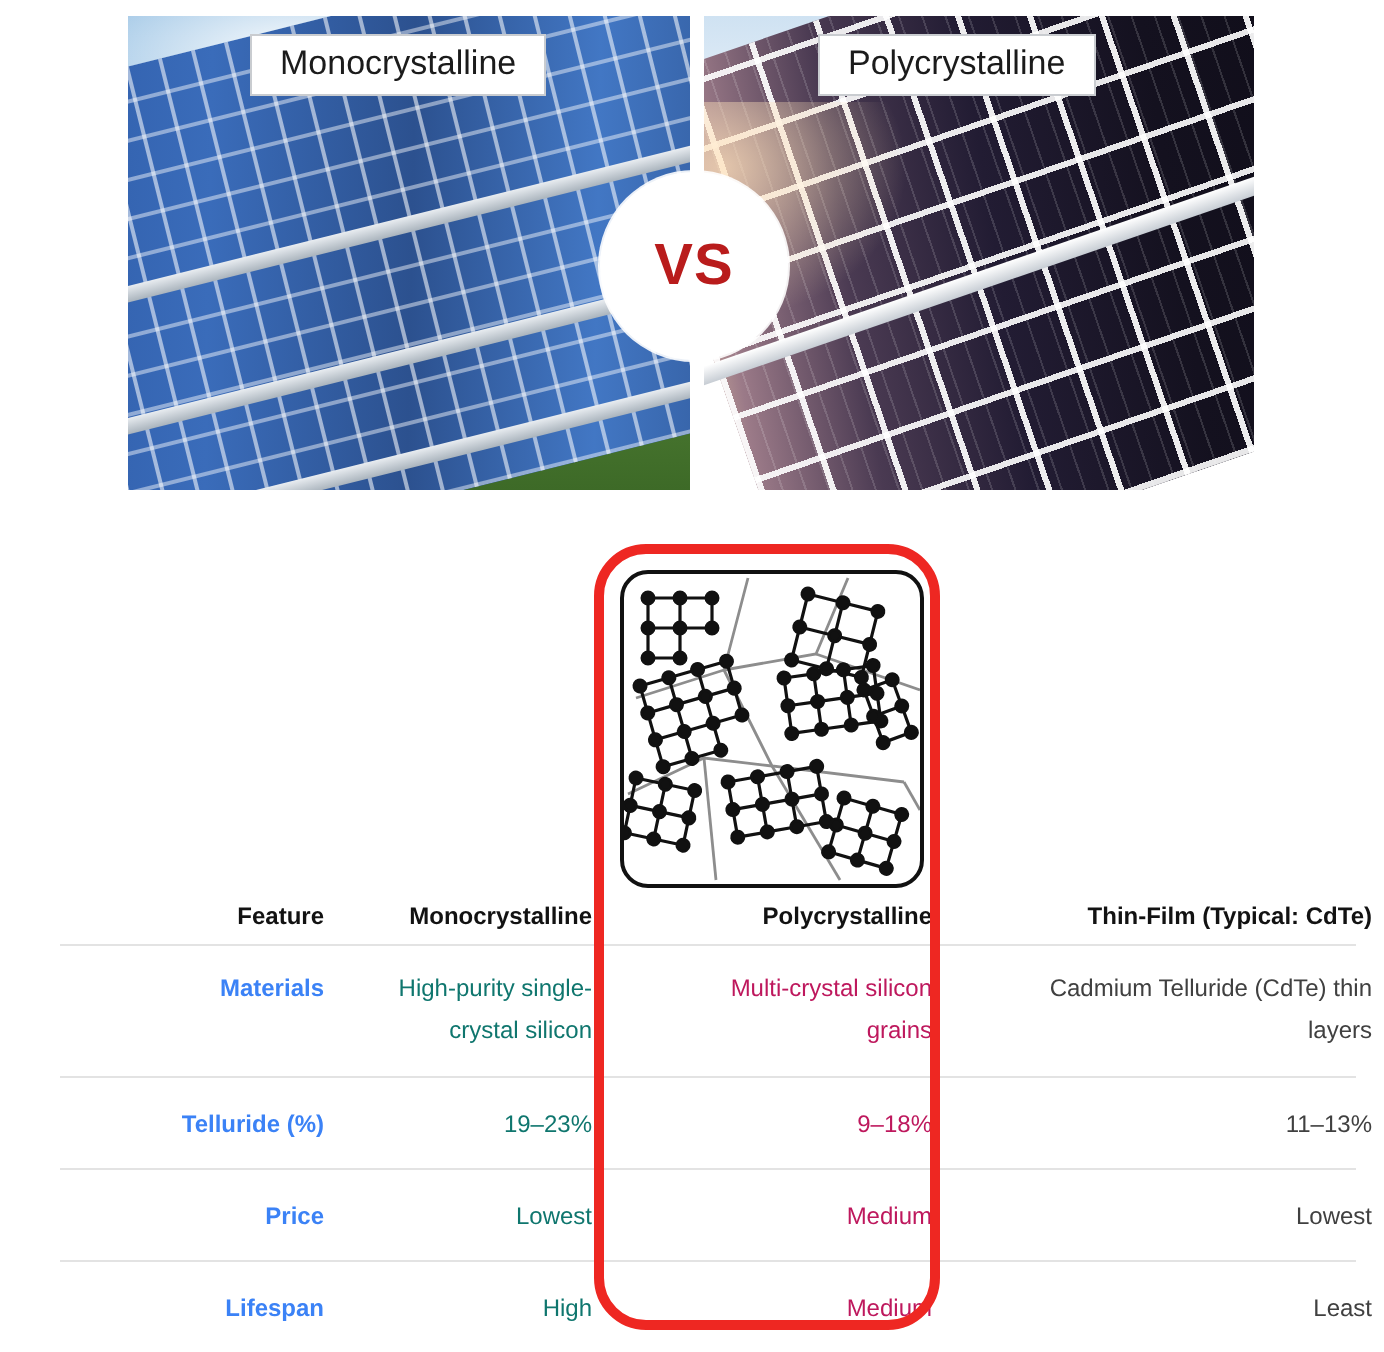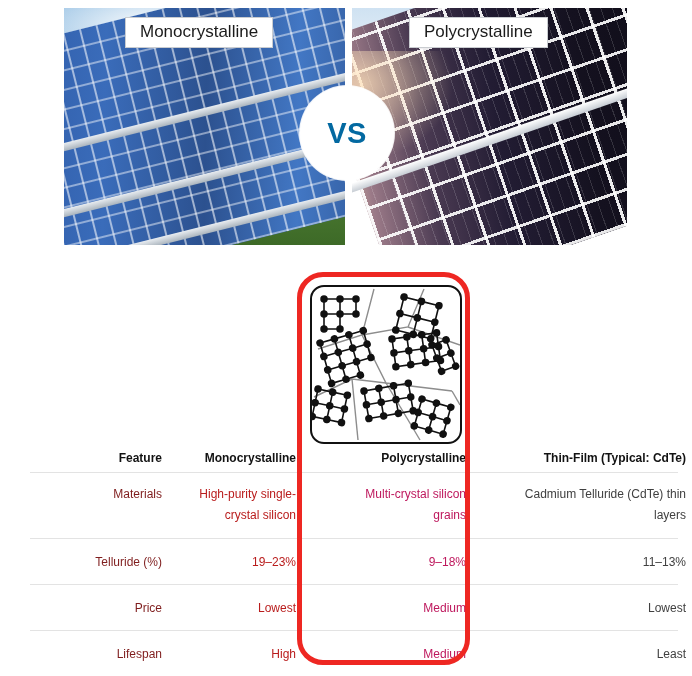--- a/index.html
+++ b/index.html
@@ -95,42 +95,42 @@
     white-space:nowrap;
   }
   .chip-mono{left:125px;}
   .chip-poly{left:409px;}
 
   
   .vs-badge{
     position:absolute;left:300px;top:86px;width:94px;height:94px;
     border-radius:50%;background:#ffffff;
     display:flex;align-items:center;justify-content:center;
-    font-size:29px;font-weight:700;color:#0369a1;letter-spacing:.5px;
+    font-size:29px;font-weight:700;color:#b91c1c;letter-spacing:.5px;
     box-shadow:0 0 0 1px rgba(255,255,255,.9);
   }
 
   
   .grain-box{
     position:absolute;left:310px;top:285px;width:148px;height:155px;
     border:2.5px solid #111111;border-radius:14px;background:#ffffff;
     overflow:hidden;
   }
   .grain-svg{display:block;width:100%;height:100%;}
 
   
   .highlight{
     position:absolute;left:297px;top:272px;width:173px;height:393px;
     border:5px solid #ee2722;border-radius:26px;
     box-sizing:border-box;pointer-events:none;
   }
   .trow{position:absolute;left:0;width:692px;}
   .cell{position:absolute;font-size:12px;line-height:21px;text-align:right;}
-  .c1{left:36px;width:126px;font-weight:400;color:#7f1d1d;}
-  .c2{left:166px;width:130px;color:#b91c1c;}
+  .c1{left:36px;width:126px;font-weight:700;color:#3b82f6;}
+  .c2{left:166px;width:130px;color:#0f766e;}
   .c3{left:336px;width:130px;color:#be185d;}
   .c4{left:510px;width:176px;color:#404040;}
   .hdr .cell{font-weight:700;color:#121212;}
   .hdr .c2,.hdr .c3,.hdr .c4{font-weight:700;color:#121212;}
   .rule{
     position:absolute;left:30px;width:648px;height:1px;background:#e3e3e3;
   }
 </style>
 </head>
 <body>

